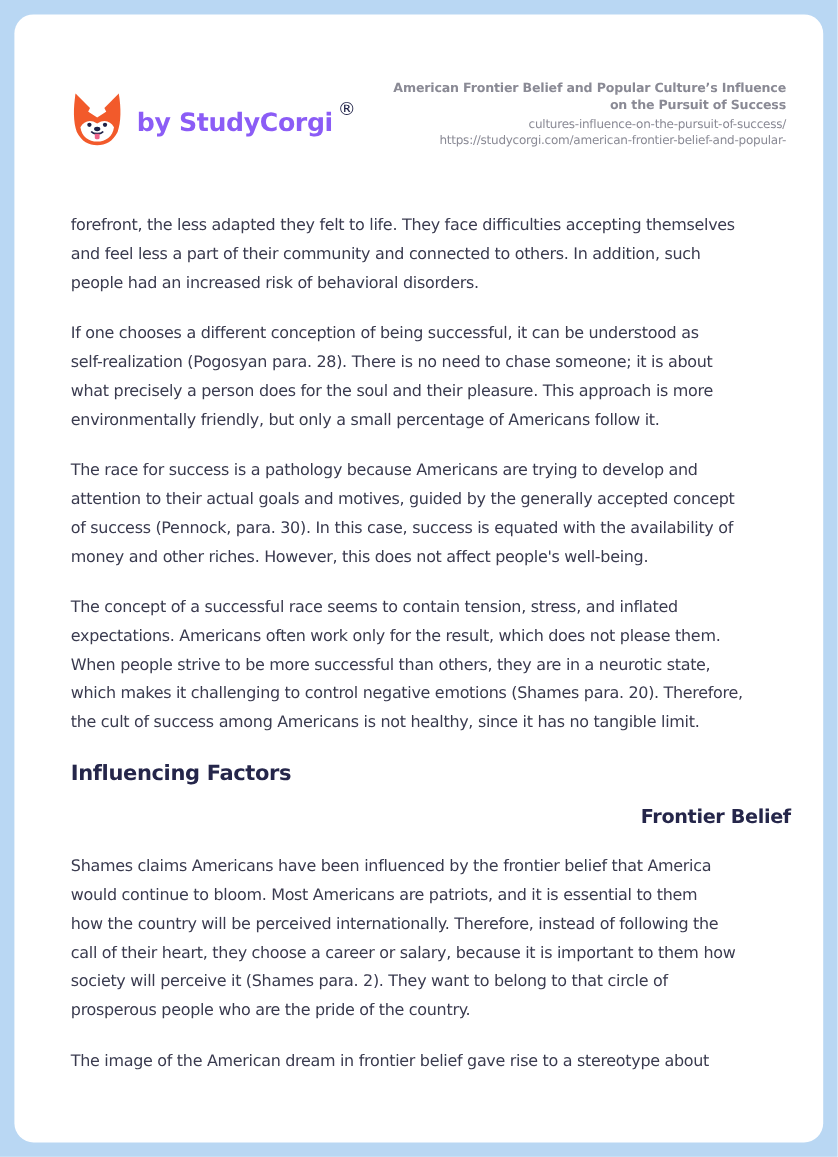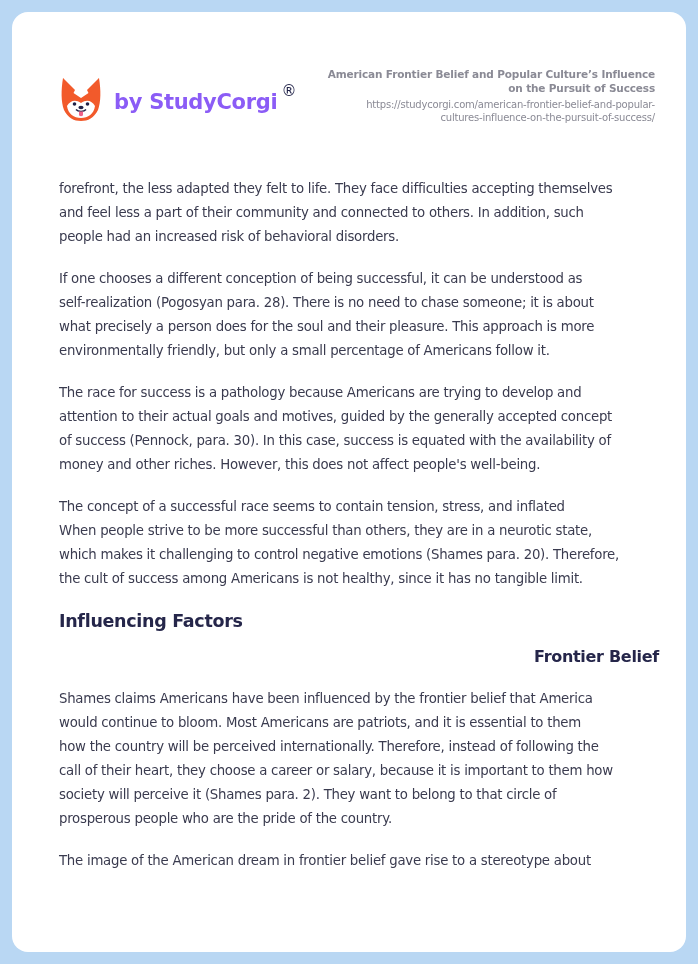--- a/index.html
+++ b/index.html
@@ -148,22 +148,22 @@
       <span class="logo-text">by StudyCorgi</span>
       <span class="logo-reg">®</span>
     </div>
 
     <div class="doc-meta">
       <div class="doc-title">
         <span class="line">American Frontier Belief and Popular Culture’s Influence</span>
         <span class="line">on the Pursuit of Success</span>
       </div>
       <div class="doc-url">
+        <span class="line">cultures-influence-on-the-pursuit-of-success/</span>
         <span class="line">https://studycorgi.com/american-frontier-belief-and-popular-</span>
-        <span class="line">cultures-influence-on-the-pursuit-of-success/</span>
       </div>
     </div>
   </div>
 
   <div class="content">
 
     <p class="para">
       <span class="line">forefront, the less adapted they felt to life. They face difficulties accepting themselves</span>
       <span class="line">and feel less a part of their community and connected to others. In addition, such</span>
       <span class="line">people had an increased risk of behavioral disorders.</span>
@@ -178,20 +178,21 @@
 
     <p class="para">
       <span class="line">The race for success is a pathology because Americans are trying to develop and</span>
       <span class="line">attention to their actual goals and motives, guided by the generally accepted concept</span>
       <span class="line">of success (Pennock, para. 30). In this case, success is equated with the availability of</span>
       <span class="line">money and other riches. However, this does not affect people's well-being.</span>
     </p>
 
     <p class="para">
       <span class="line">The concept of a successful race seems to contain tension, stress, and inflated</span>
+      <span class="line">expectations. Americans often work only for the result, which does not please them.</span>
       <span class="line">When people strive to be more successful than others, they are in a neurotic state,</span>
       <span class="line">which makes it challenging to control negative emotions (Shames para. 20). Therefore,</span>
       <span class="line">the cult of success among Americans is not healthy, since it has no tangible limit.</span>
     </p>
 
     <h2 class="h-factors">Influencing Factors</h2>
     <h3 class="h-frontier">Frontier Belief</h3>
 
     <p class="para">
       <span class="line">Shames claims Americans have been influenced by the frontier belief that America</span>

